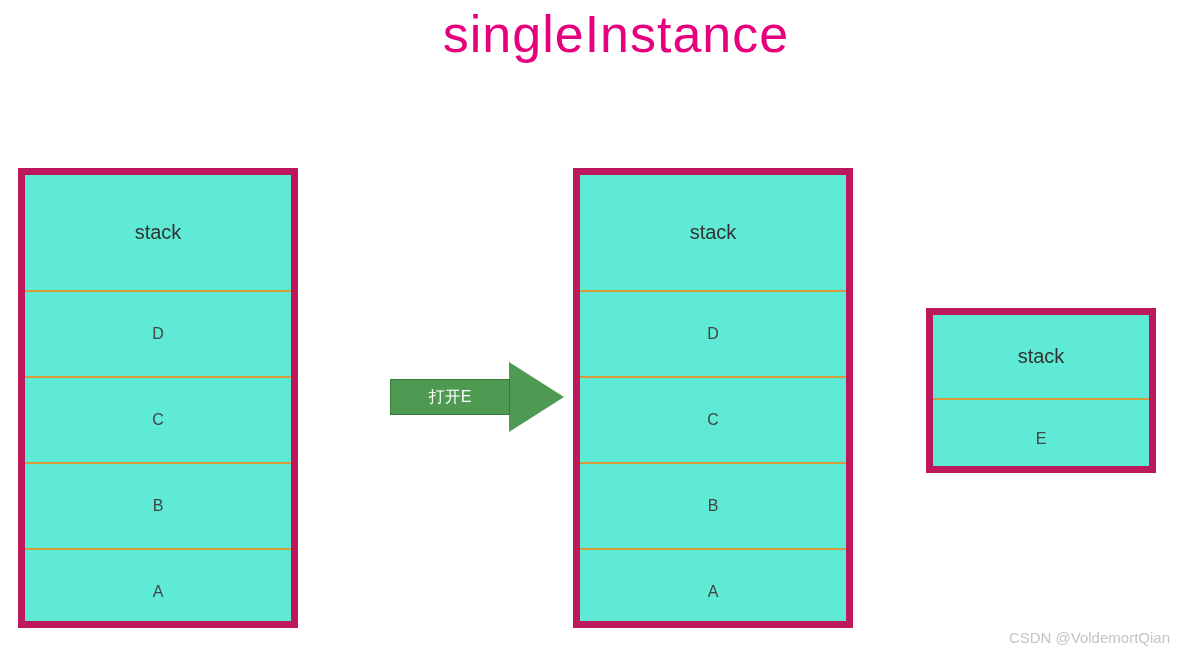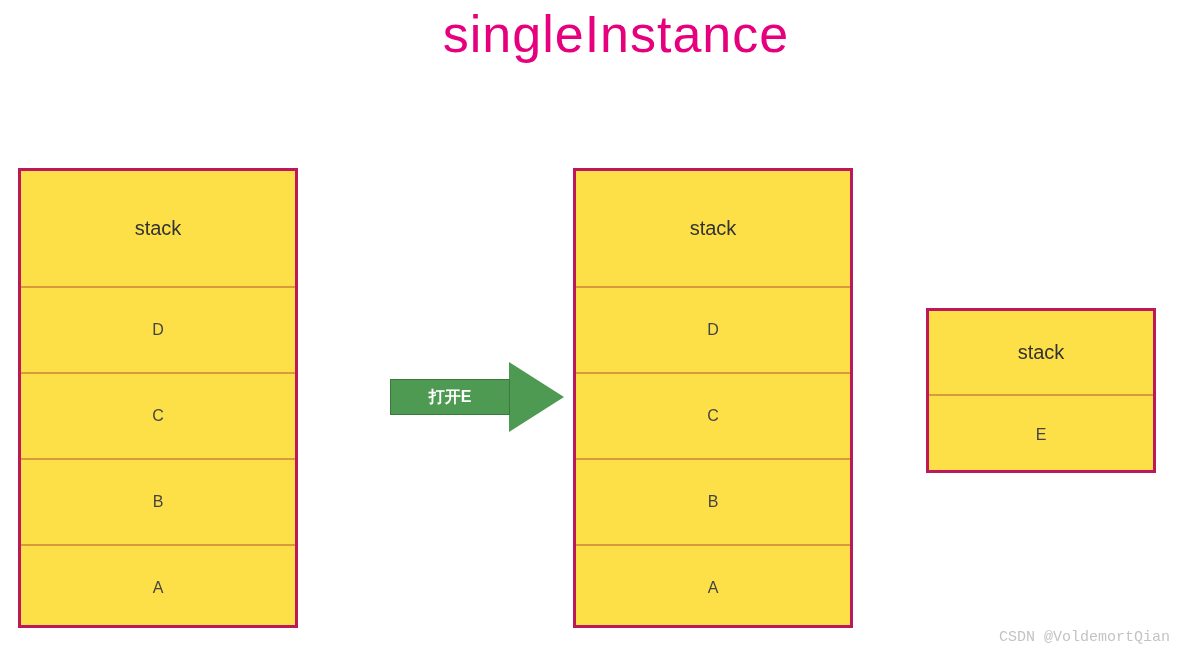--- a/index.html
+++ b/index.html
@@ -19,22 +19,22 @@
     width: 100%;
     text-align: center;
     font-size: 52px;
     font-weight: 400;
     color: #e6007e;
     letter-spacing: 1px;
     margin-left: 24px;
   }
   .stack {
     position: absolute;
-    background: #fde047;
-    border: 3px solid #be185d;
+    background: #5eead4;
+    border: 7px solid #be185d;
     box-sizing: border-box;
   }
   .stack-header {
     width: 100%;
     box-sizing: border-box;
     border-bottom: 2px solid #d89a3a;
     display: flex;
     align-items: center;
     justify-content: center;
     font-size: 20px;
@@ -77,21 +77,21 @@
     top: 17px;
     width: 120px;
     height: 36px;
     background: #4f9a52;
     border: 1px solid #3b7a3e;
     display: flex;
     align-items: center;
     justify-content: center;
     color: #fff;
     font-size: 16px;
-    font-weight: bold;
+    font-weight: normal;
     box-sizing: border-box;
   }
   .arrow-head {
     position: absolute;
     left: 119px;
     top: 0;
     width: 0;
     height: 0;
     border-top: 35px solid transparent;
     border-bottom: 35px solid transparent;
@@ -110,21 +110,21 @@
     z-index: -1;
   }
 
   .watermark {
     position: absolute;
     right: 14px;
     bottom: 6px;
     font-size: 15px;
     color: #b9b9b9;
     opacity: 0.85;
-    font-family: Liberation Mono, monospace;
+    font-family: Liberation Sans, sans-serif;
   }
 </style>
 </head>
 <body>
 
 <div class="title">singleInstance</div>
 
 <div id="stack1" class="stack">
   <div class="stack-header">stack</div>
   <div class="stack-cell">D</div>

